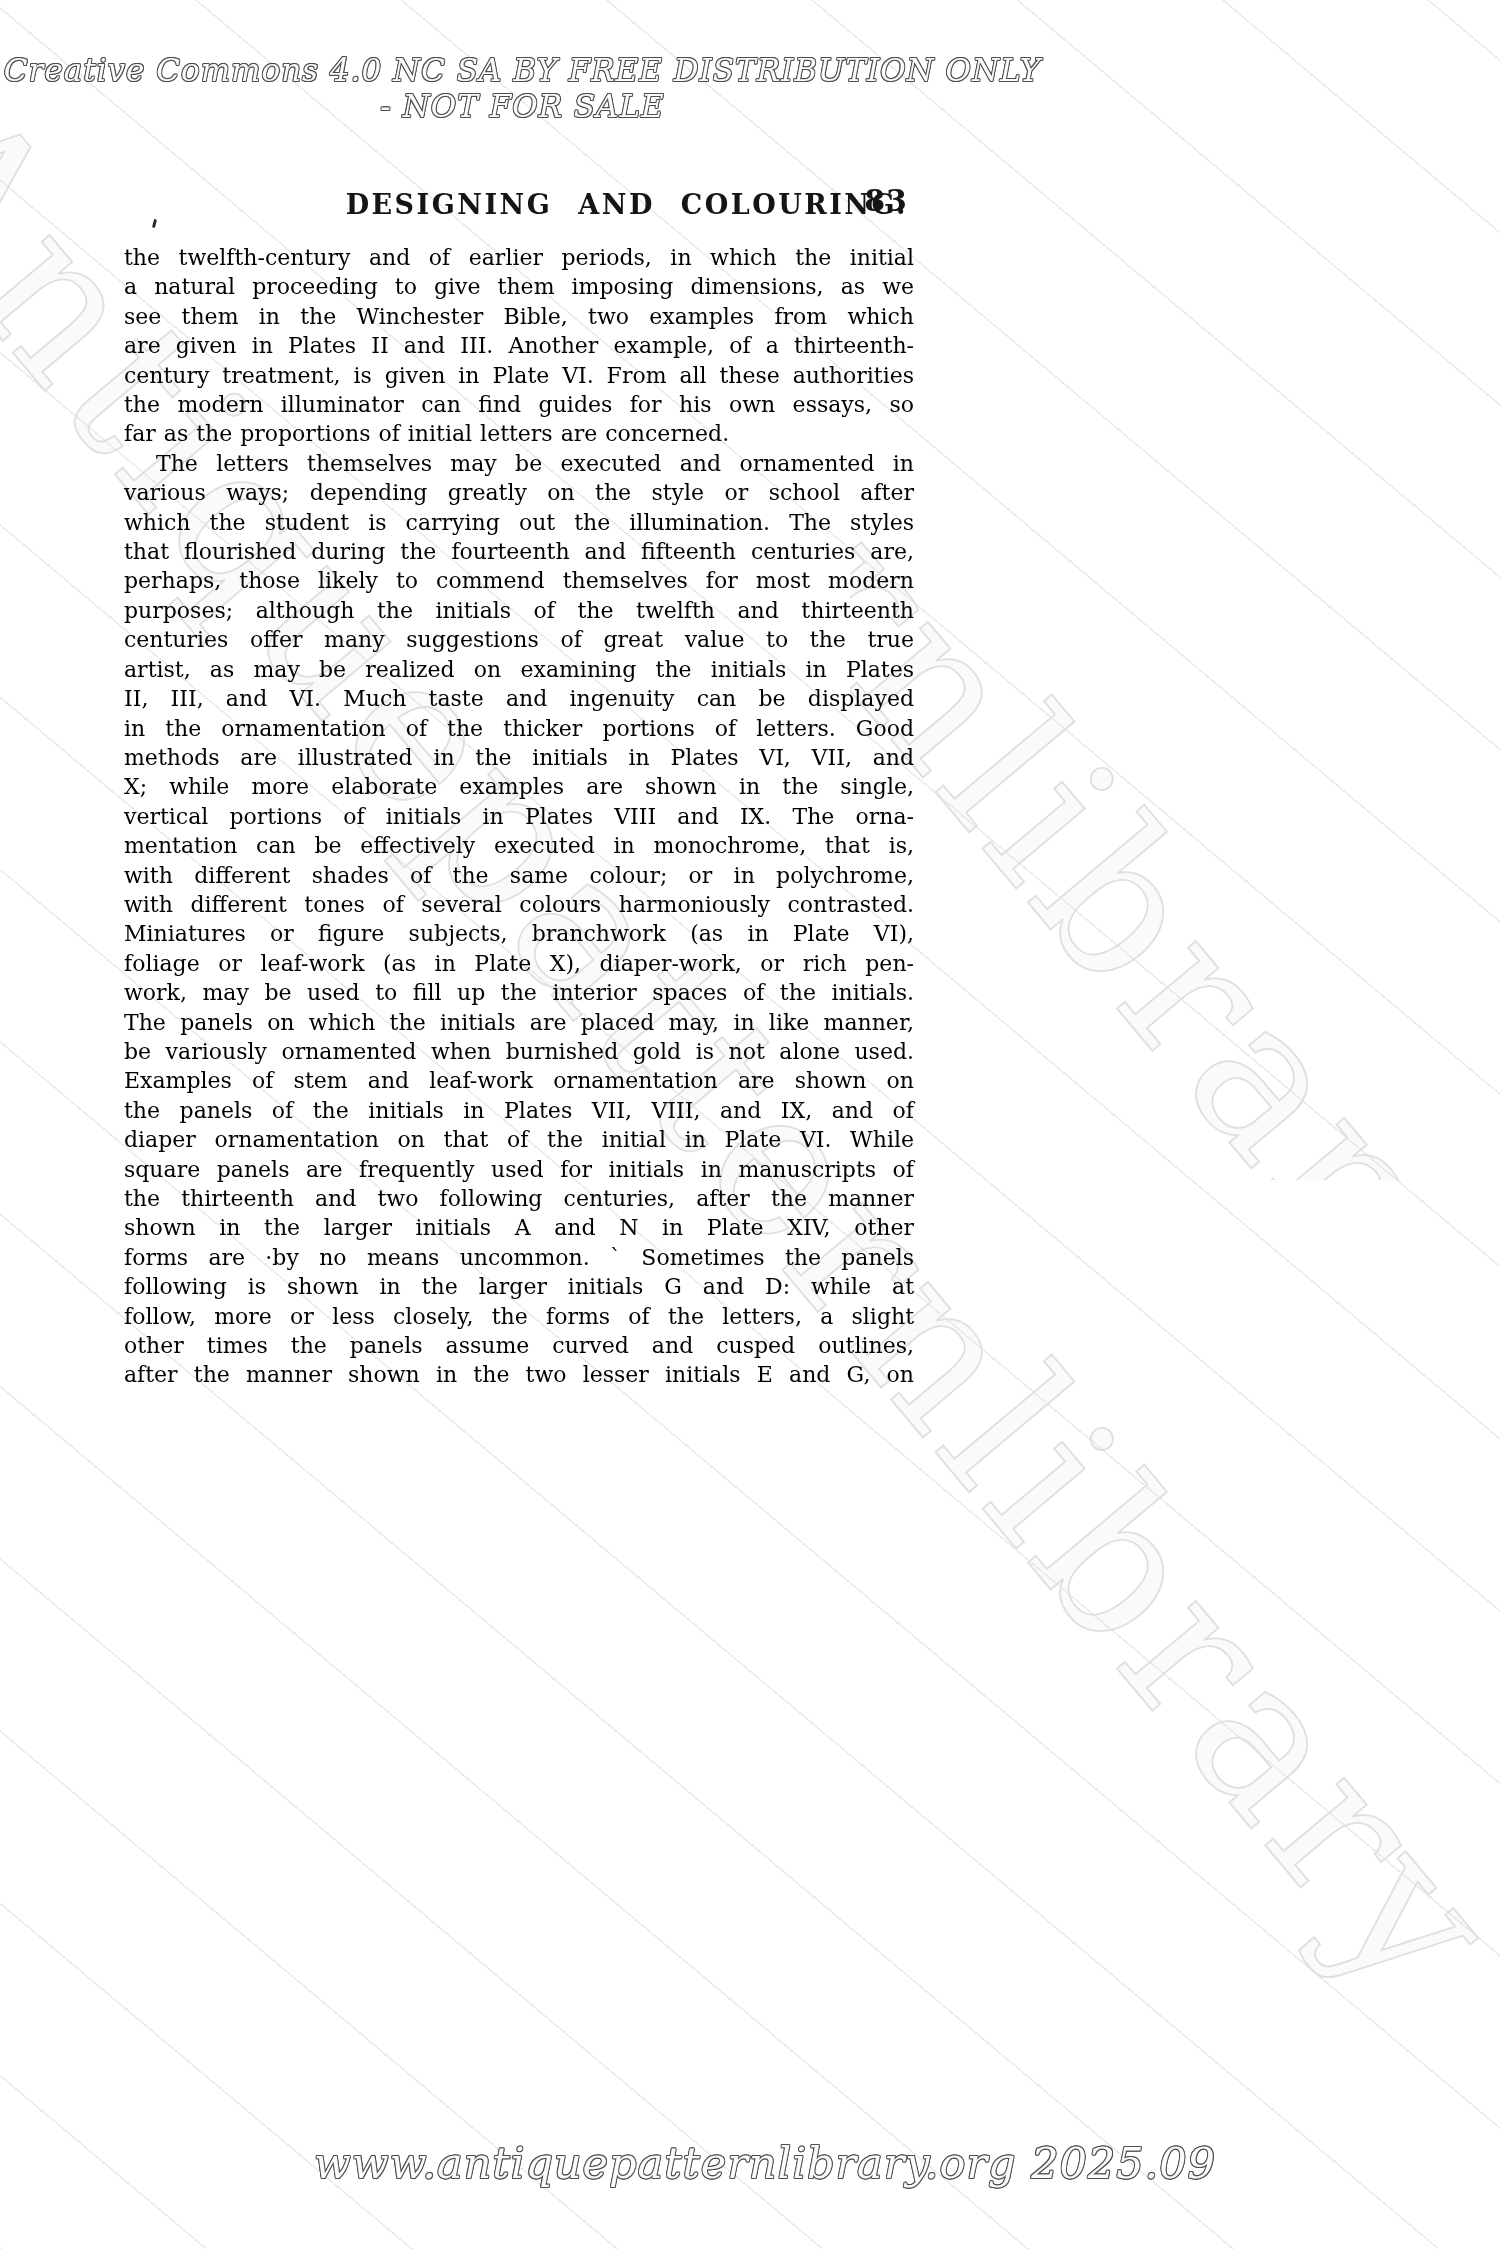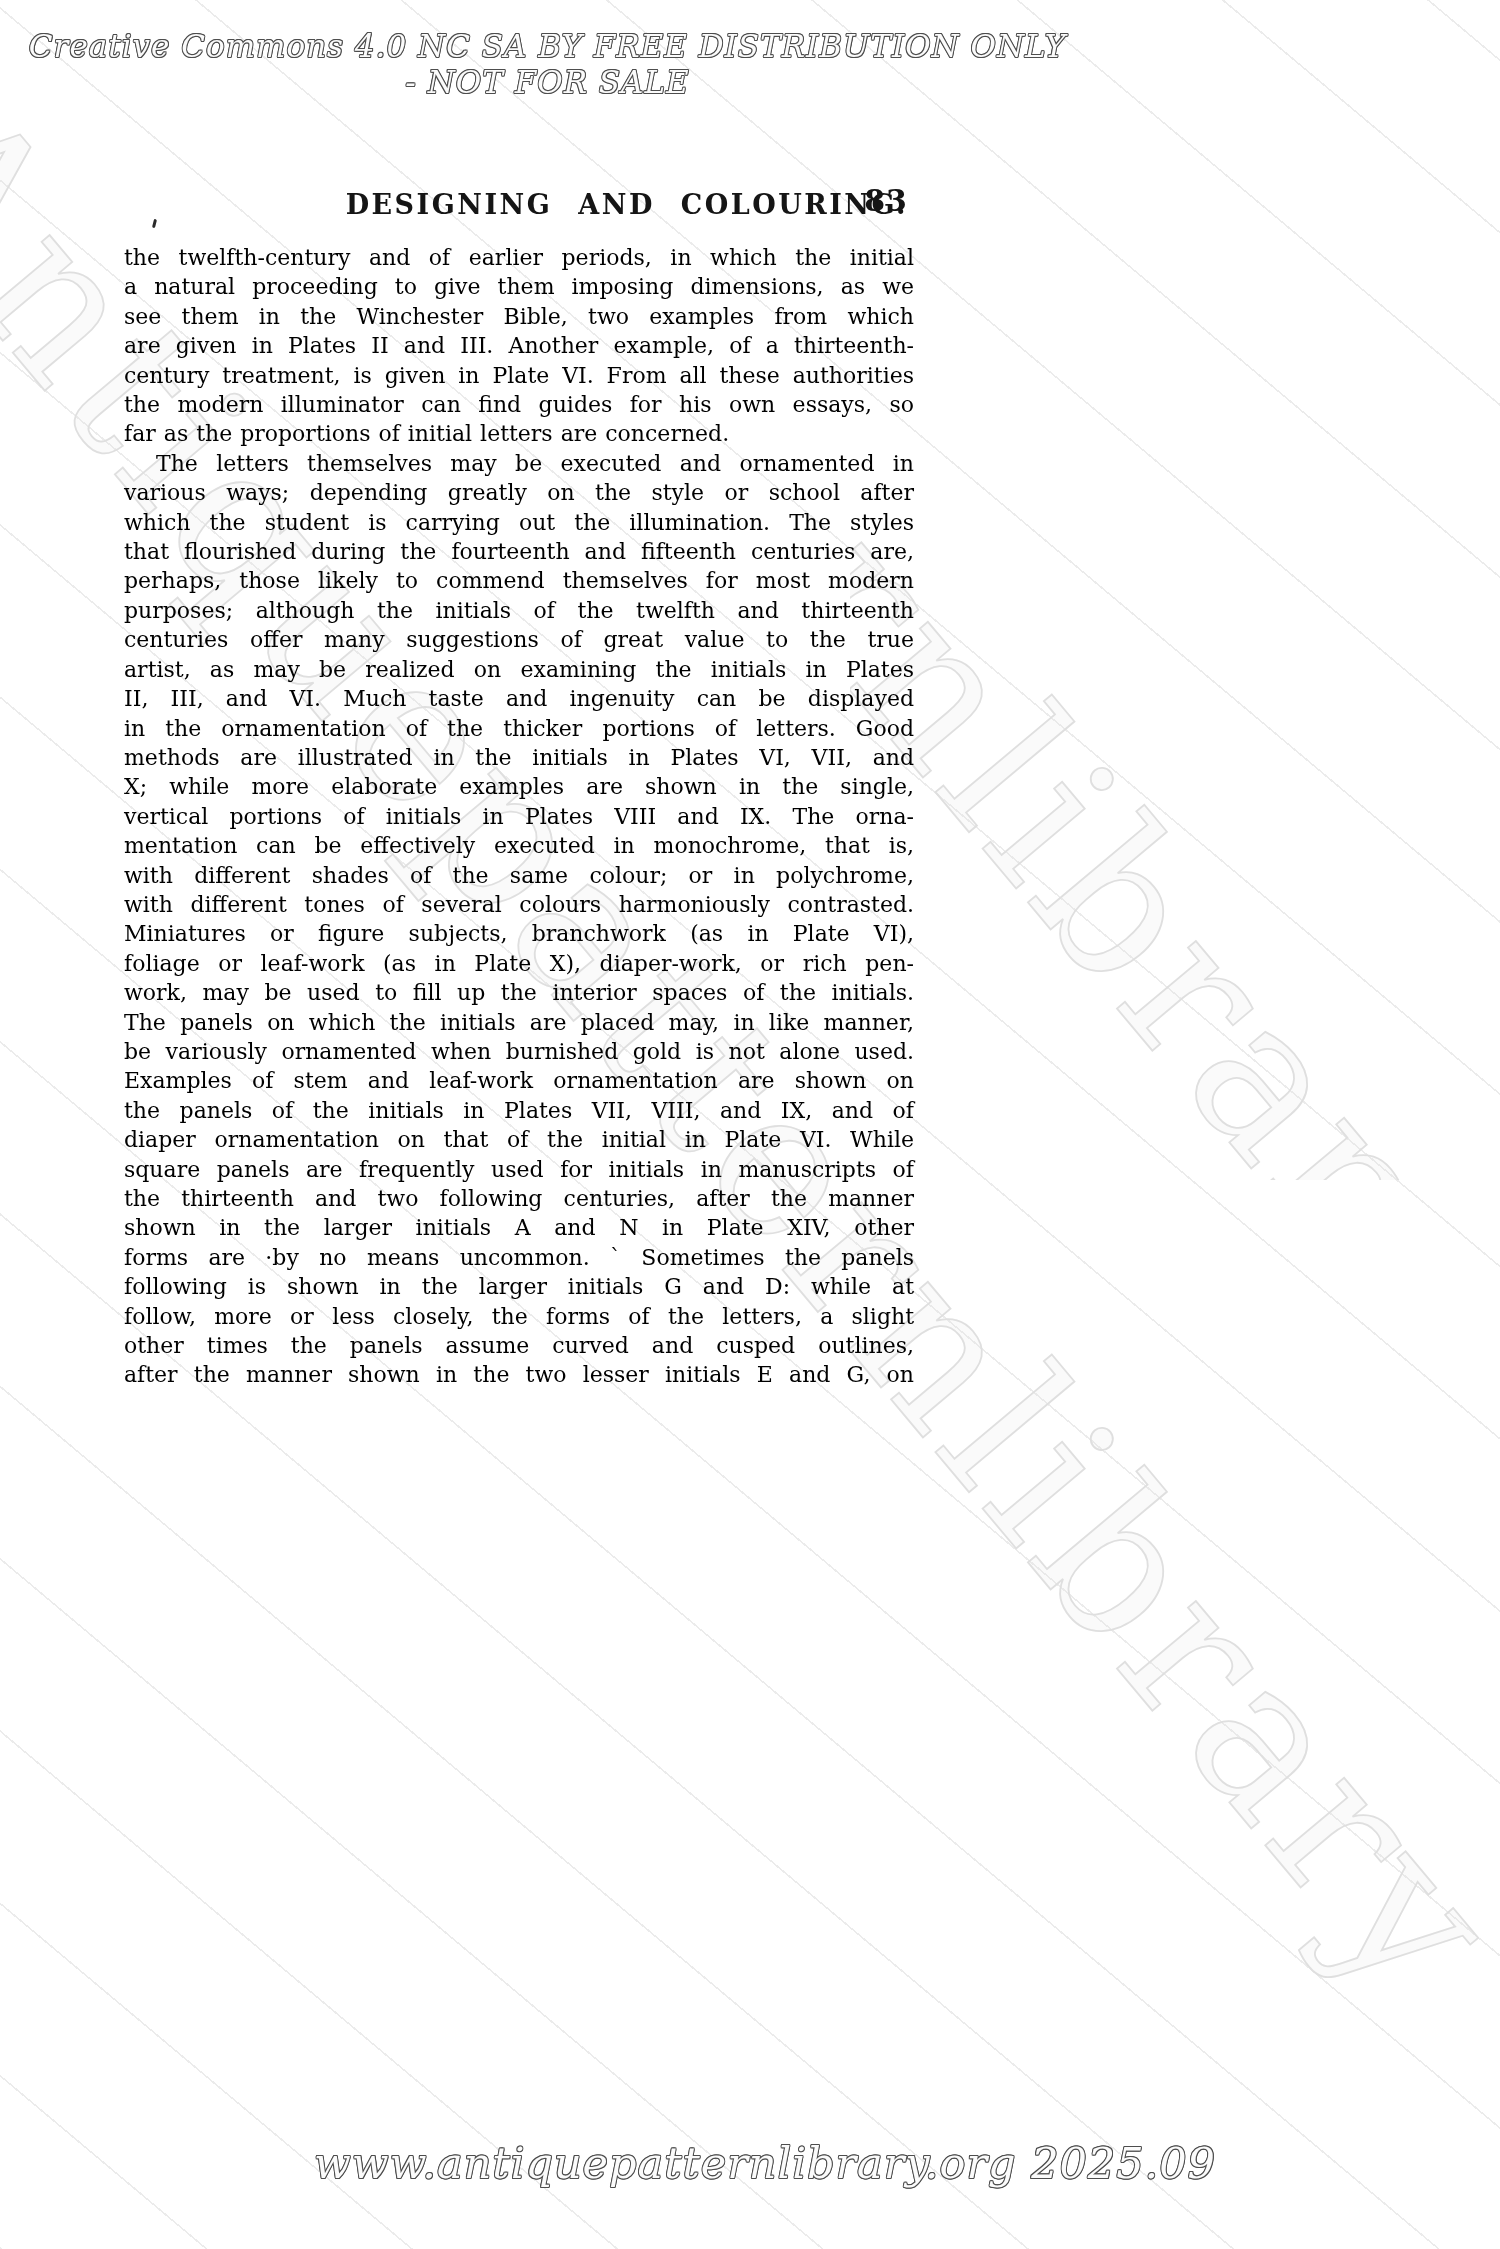--- a/index.html
+++ b/index.html
@@ -34,24 +34,23 @@
   
   .hollow {
     color:#fbfbfb;
     text-shadow:
       1px 0 0 #4d4d4d, -1px 0 0 #4d4d4d,
       0 1px 0 #4d4d4d, 0 -1px 0 #4d4d4d,
       0.8px 0.8px 0 #4d4d4d, -0.8px -0.8px 0 #4d4d4d,
       0.8px -0.8px 0 #4d4d4d, -0.8px 0.8px 0 #4d4d4d;
   }
   .cc-banner {
-    position:absolute; z-index:2; top:28px; left:0; width:1045px;
+    position:absolute; z-index:2; top:52px; left:0; width:1045px;
     text-align:center; font-style:italic; font-size:31px;
     letter-spacing:1px;
-    padding-left:25px;
   }
   .runhead {
     position:absolute; z-index:2; top:189px; left:120px; width:788px;
     text-align:right; font-size:27px; font-weight:600;
     letter-spacing:2.5px; word-spacing:14px; color:#151515;
   }
   .pagenum {
     position:absolute; z-index:2; top:183px; left:850px; width:58px;
     text-align:right; font-size:30px; font-weight:600; color:#151515;
     letter-spacing:1px;

